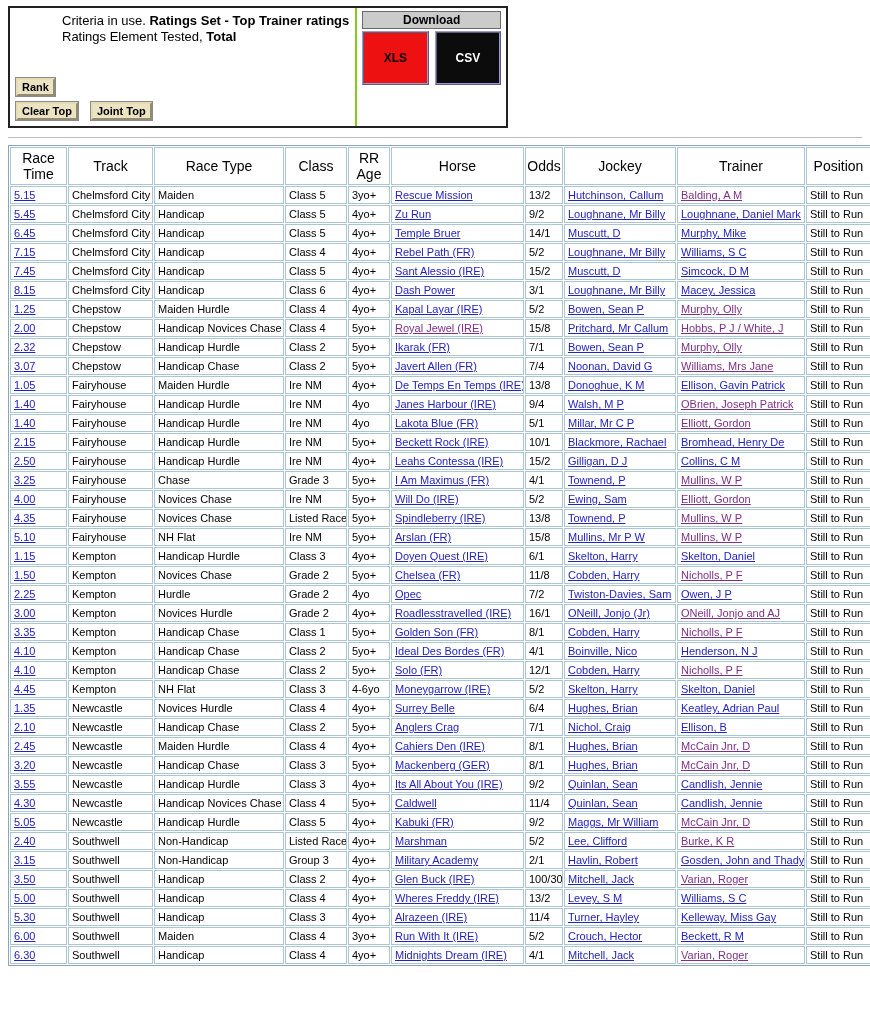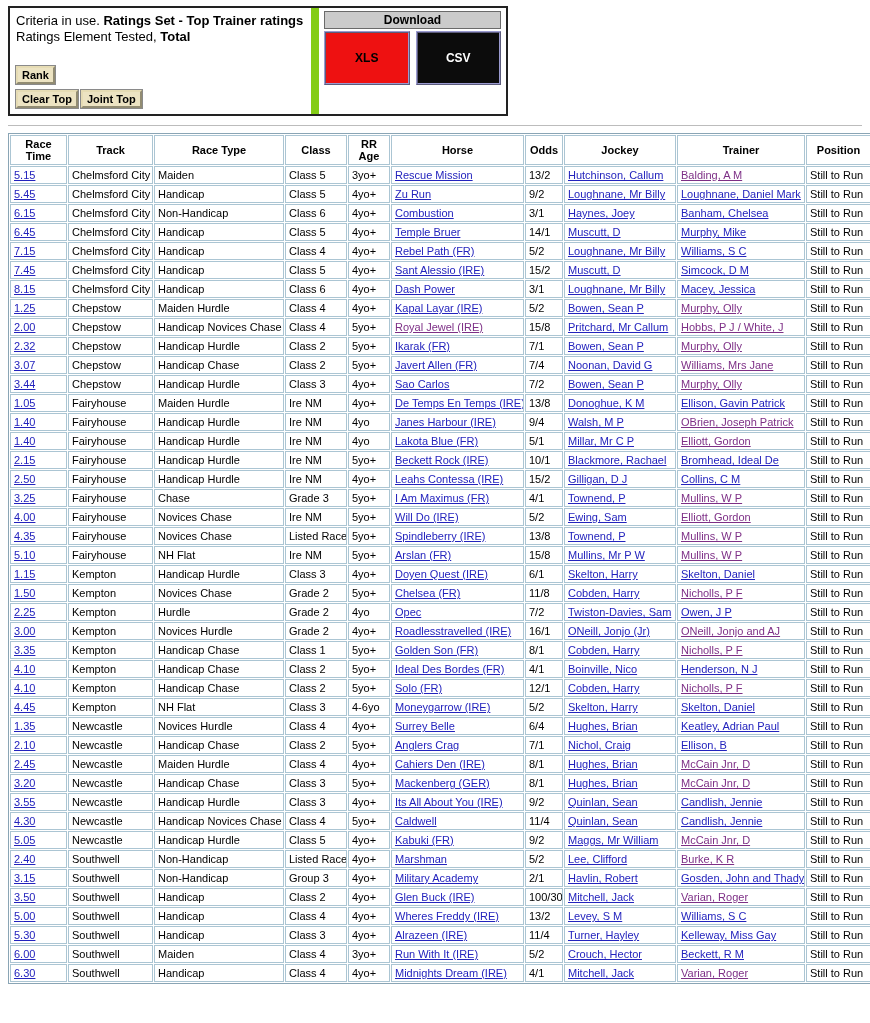--- a/index.html
+++ b/index.html
@@ -1,43 +1,43 @@
 <!DOCTYPE html>
 <html><head>
 <meta charset="utf-8">
 <style>
   html,body{margin:0;padding:0;background:#fff;}
   body{font-family:"Liberation Sans",sans-serif;color:#000;width:870px;margin:0 auto;padding:6px 8px;box-sizing:border-box;}
 
   
   .top-box{width:500px;border:2px solid #222;display:flex;box-sizing:border-box;background:#fff;}
   .criteria{flex:1;padding:5px 6px 6px 6px;}
-  .crit-text{font-size:13px;line-height:16px;white-space:nowrap;}
+  .crit-text{font-size:13px;line-height:16px;white-space:nowrap;margin-left:46px;}
   .crit-text b{font-weight:bold;}
   .btn{background:#ece3c2;border:2px outset #e6dcb4;outline:1px solid #8a8a8a;font-weight:bold;
        font-size:11px;padding:1px 4px;font-family:inherit;cursor:pointer;color:#000;}
-  .rank-row{margin-top:20px;}
-  .btn-row2{margin-top:6px;display:flex;gap:3px;}
-
-  .download{width:195px;border-left:8px solid #84cc16;padding:3px 4px;box-sizing:border-box;}
+  .rank-row{margin-top:32px;}
+  .btn-row2{margin-top:6px;display:flex;gap:13px;}
+
+  .download{width:195px;border-left:2px solid #84cc16;padding:3px 4px;box-sizing:border-box;}
   .dl-title{background:#cbcbcb;border:1px solid #6a6a6a;text-align:center;font-weight:bold;
             font-size:12px;padding:1px 0;margin:0 1px 2px 1px;}
   .dl-btns{display:flex;gap:6px;margin:0 1px;}
   .dl-btn{flex:1;text-align:center;font-weight:bold;font-size:12px;padding:18px 0;
           border:2px ridge #9a9ad0;cursor:pointer;text-decoration:none;display:block;}
   .dl-xls{background:#ee1111;color:#000;}
   .dl-csv{background:#0c0c0c;color:#fff;}
 
   hr.sep{border:none;border-top:1px solid #bcbcbc;margin:9px 0 7px 0;}
 
   
   table.races{border-collapse:separate;border-spacing:1px;border:1px solid #8aa5b5;
               font-size:11px;width:854px;table-layout:fixed;background:#fff;}
-  table.races th{border:1px solid #abc5d3;font-weight:bold;text-align:center;
-                 padding:2px 1px;font-size:11px;background:#fff;overflow:hidden;}
+  table.races th{border:1px solid #abc5d3;font-weight:normal;text-align:center;
+                 padding:2px 1px;font-size:14px;background:#fff;overflow:hidden;}
   table.races td{border:1px solid #abc5d3;padding:1px 3px;height:14px;background:#fff;
                  white-space:nowrap;overflow:hidden;text-align:left;vertical-align:middle;}
   a.lnk{color:#2323bd;text-decoration:underline;cursor:pointer;}
   a.lnk.visited{color:#7d2f86;}
 </style>
 </head>
 <body>
 
 <div class="top-box">
   <div class="criteria">
@@ -110,32 +110,20 @@
         <td>Handicap</td>
         <td>Class 5</td>
         <td>4yo+</td>
         <td><a class="lnk">Zu Run</a></td>
         <td>9/2</td>
         <td><a class="lnk">Loughnane, Mr Billy</a></td>
         <td><a class="lnk">Loughnane, Daniel Mark</a></td>
         <td>Still to Run</td>
       </tr>
       <tr>
-        <td><a class="lnk">6.15</a></td>
-        <td>Chelmsford City</td>
-        <td>Non-Handicap</td>
-        <td>Class 6</td>
-        <td>4yo+</td>
-        <td><a class="lnk">Combustion</a></td>
-        <td>3/1</td>
-        <td><a class="lnk">Haynes, Joey</a></td>
-        <td><a class="lnk">Banham, Chelsea</a></td>
-        <td>Still to Run</td>
-      </tr>
-      <tr>
         <td><a class="lnk">6.45</a></td>
         <td>Chelmsford City</td>
         <td>Handicap</td>
         <td>Class 5</td>
         <td>4yo+</td>
         <td><a class="lnk">Temple Bruer</a></td>
         <td>14/1</td>
         <td><a class="lnk">Muscutt, D</a></td>
         <td><a class="lnk">Murphy, Mike</a></td>
         <td>Still to Run</td>
@@ -215,32 +203,20 @@
       <tr>
         <td><a class="lnk">3.07</a></td>
         <td>Chepstow</td>
         <td>Handicap Chase</td>
         <td>Class 2</td>
         <td>5yo+</td>
         <td><a class="lnk">Javert Allen (FR)</a></td>
         <td>7/4</td>
         <td><a class="lnk">Noonan, David G</a></td>
         <td><a class="lnk visited">Williams, Mrs Jane</a></td>
-        <td>Still to Run</td>
-      </tr>
-      <tr>
-        <td><a class="lnk">3.44</a></td>
-        <td>Chepstow</td>
-        <td>Handicap Hurdle</td>
-        <td>Class 3</td>
-        <td>4yo+</td>
-        <td><a class="lnk">Sao Carlos</a></td>
-        <td>7/2</td>
-        <td><a class="lnk">Bowen, Sean P</a></td>
-        <td><a class="lnk visited">Murphy, Olly</a></td>
         <td>Still to Run</td>
       </tr>
       <tr>
         <td><a class="lnk">1.05</a></td>
         <td>Fairyhouse</td>
         <td>Maiden Hurdle</td>
         <td>Ire NM</td>
         <td>4yo+</td>
         <td><a class="lnk">De Temps En Temps (IRE)</a></td>
         <td>13/8</td>
@@ -274,21 +250,21 @@
       </tr>
       <tr>
         <td><a class="lnk">2.15</a></td>
         <td>Fairyhouse</td>
         <td>Handicap Hurdle</td>
         <td>Ire NM</td>
         <td>5yo+</td>
         <td><a class="lnk">Beckett Rock (IRE)</a></td>
         <td>10/1</td>
         <td><a class="lnk">Blackmore, Rachael</a></td>
-        <td><a class="lnk">Bromhead, Ideal De</a></td>
+        <td><a class="lnk">Bromhead, Henry De</a></td>
         <td>Still to Run</td>
       </tr>
       <tr>
         <td><a class="lnk">2.50</a></td>
         <td>Fairyhouse</td>
         <td>Handicap Hurdle</td>
         <td>Ire NM</td>
         <td>4yo+</td>
         <td><a class="lnk">Leahs Contessa (IRE)</a></td>
         <td>15/2</td>

